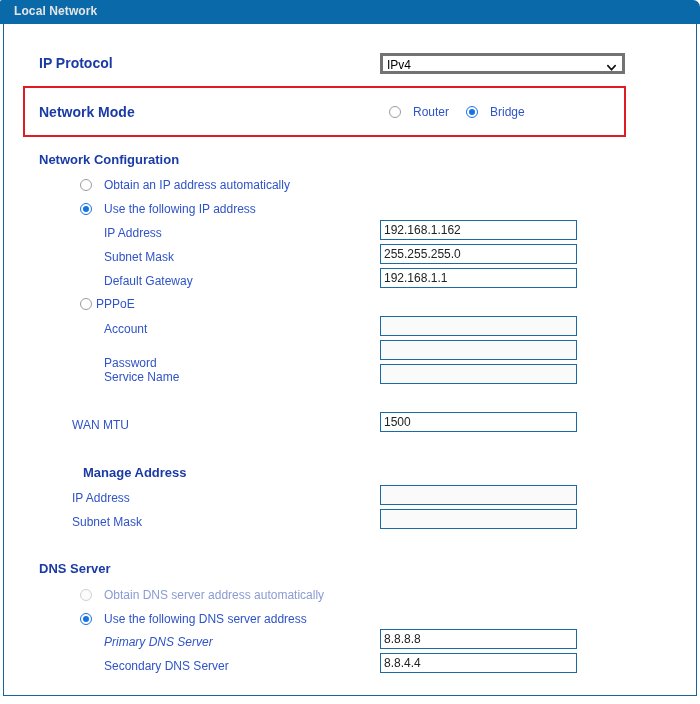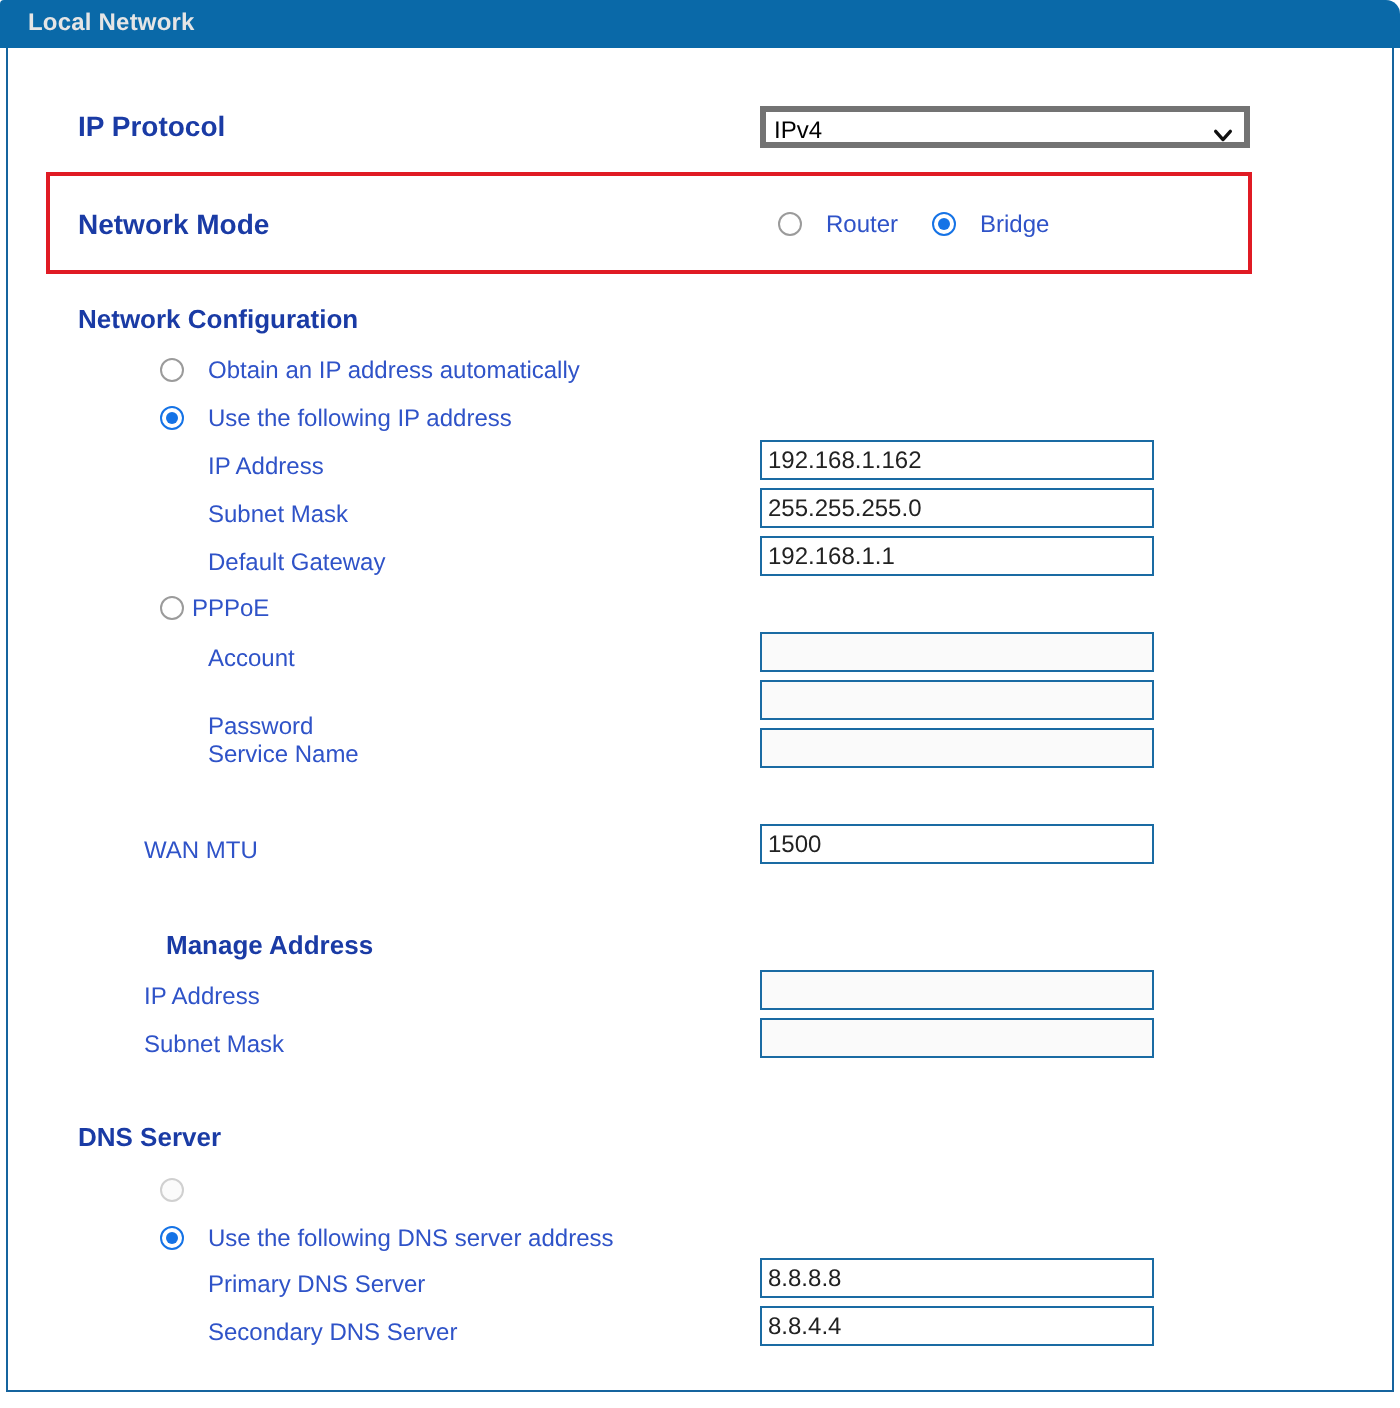--- a/index.html
+++ b/index.html
@@ -242,24 +242,25 @@
 
     <div class="field-label" style="left:68px; top:467px;">IP Address</div>
     <input class="tinput empty" style="left: 376px; top: 461px;" type="text" value="">
 
     <div class="field-label" style="left:68px; top:491px;">Subnet Mask</div>
     <input class="tinput empty" style="left: 376px; top: 485px;" type="text" value="">
 
     <div class="section-title" style="left:35px; top:537px;">DNS Server</div>
 
     <div class="radio dim" style="left:76px; top:565px;"></div>
+    <div class="radio-label dim" style="left:100px; top:564px;">Obtain DNS server address automatically</div>
 
     <div class="radio checked" style="left:76px; top:589px;"></div>
     <div class="radio-label" style="left:100px; top:588px;">Use the following DNS server address</div>
 
-    <div class="field-label" style="left:100px; top:611px;">Primary DNS Server</div>
+    <div class="field-label" style="left:100px; top:611px;font-style:italic;">Primary DNS Server</div>
     <input class="tinput" style="left: 376px; top: 605px;" type="text" value="8.8.8.8">
 
     <div class="field-label" style="left:100px; top:635px;">Secondary DNS Server</div>
     <input class="tinput" style="left: 376px; top: 629px;" type="text" value="8.8.4.4">
 
   </div>
 </div>
 
 </body></html>

